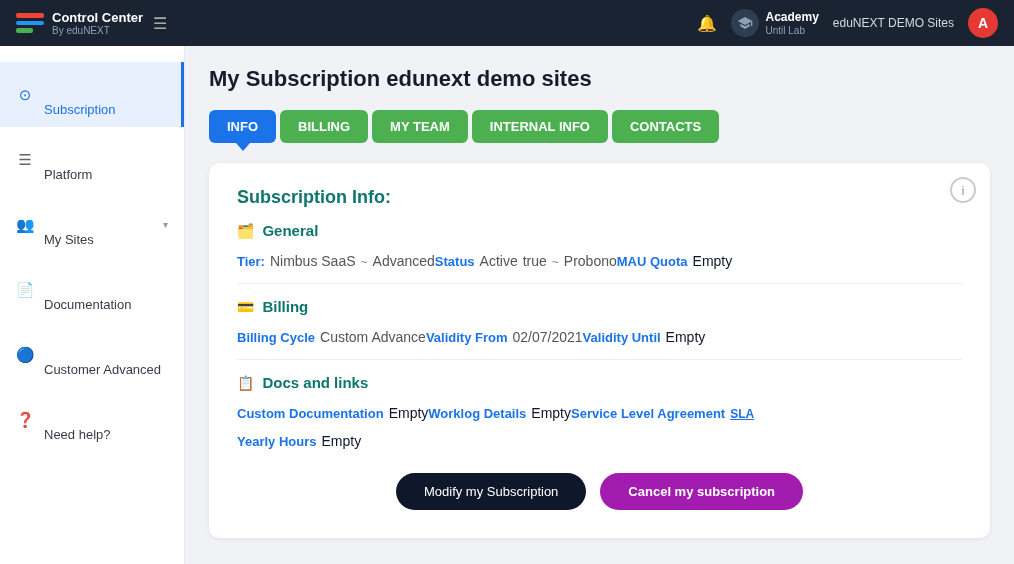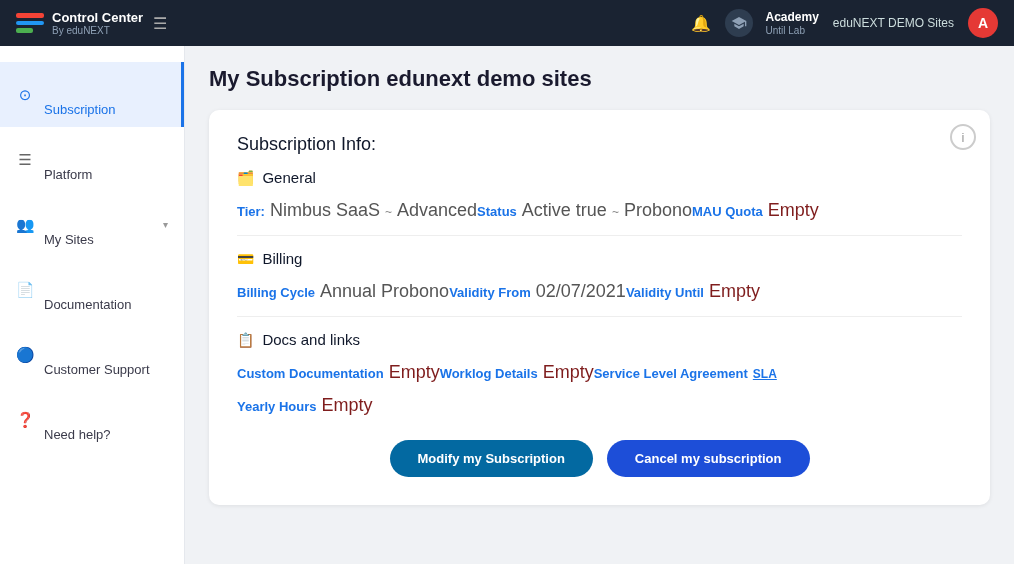--- a/index.html
+++ b/index.html
@@ -19,21 +19,21 @@
     .logo-icon { width: 28px; height: 20px; display: flex; flex-direction: column; gap: 3px; }
     .logo-icon span { display: block; height: 5px; border-radius: 2px; }
     .logo-icon span:nth-child(1) { background: #f44336; width: 100%; }
     .logo-icon span:nth-child(2) { background: #2196f3; width: 100%; }
     .logo-icon span:nth-child(3) { background: #4caf50; width: 60%; }
     .logo-text { color: #fff; font-size: 13px; font-weight: 600; line-height: 1.2; }
     .logo-sub { color: #8ea0b5; font-size: 10px; }
     .menu-icon { color: #aaa; font-size: 16px; cursor: pointer; }
     .top-nav-right { display: flex; align-items: center; gap: 14px; }
     .nav-bell { color: #aaa; font-size: 16px; }
-    .nav-academy { display: flex; align-items: center; gap: 12px; }
+    .nav-academy { display: flex; align-items: center; gap: 6px; }
     .nav-academy-icon { width: 28px; height: 28px; background: #2e3d50; border-radius: 50%; display: flex; align-items: center; justify-content: center; }
     .nav-academy-icon svg { fill: #8ea0b5; }
     .nav-academy-text { color: #fff; font-size: 12px; font-weight: 600; line-height: 1.2; }
     .nav-academy-sub { color: #8ea0b5; font-size: 10px; }
     .nav-sites { color: #cdd; font-size: 12px; }
     .nav-avatar { width: 30px; height: 30px; background: #e53935; border-radius: 50%; display: flex; align-items: center; justify-content: center; color: #fff; font-size: 14px; font-weight: 700; cursor: pointer; }
 
     
     .layout { display: flex; height: calc(564px - 46px); }
 
@@ -66,36 +66,36 @@
     }
     .tab.billing-tab { background: #4caf50; }
     .tab.myteam-tab { background: #4caf50; }
     .tab.internal-tab { background: #4caf50; }
     .tab.contacts-tab { background: #4caf50; }
 
     
     .card { background: #fff; border-radius: 10px; padding: 24px 28px 28px; position: relative; box-shadow: 0 1px 4px rgba(0,0,0,0.08); }
     .card-circle { position: absolute; top: 14px; right: 14px; width: 26px; height: 26px; border-radius: 50%; border: 2px solid #ccc; display: flex; align-items: center; justify-content: center; color: #999; font-size: 13px; cursor: pointer; }
 
-    .section-title { font-size: 18px; font-weight: 400; color: #0f172a; margin-bottom: 14px; display: flex; align-items: center; gap: 8px; }
+    .section-title { font-size: 18px; font-weight: 700; color: #0f766e; margin-bottom: 14px; display: flex; align-items: center; gap: 8px; }
 
     .info-row { display: flex; margin-bottom: 6px; flex-wrap: wrap; align-items: baseline; }
     .info-field { display: flex; align-items: baseline; gap: 5px; }
     .info-label { font-size: 13px; font-weight: 600; color: #1a73e8; }
-    .info-value { font-size: 18px; color: #555; }
-    .info-value.empty { color: #7f1d1d; font-style: normal; }
+    .info-value { font-size: 14px; color: #555; }
+    .info-value.empty { color: #0f172a; font-style: normal; }
 
     .section-divider { border: none; border-top: 1px solid #eee; margin: 14px 0; }
 
     .billing-section { margin-bottom: 6px; }
     .docs-section { margin-bottom: 12px; }
 
     .buttons-row { display: flex; gap: 14px; justify-content: center; margin-top: 24px; }
-    .btn-modify { background: #0369a1; color: #fff; border: none; border-radius: 20px; padding: 11px 28px; font-size: 13px; font-weight: 700; cursor: pointer; }
-    .btn-cancel { background: #1d4ed8; color: #fff; border: none; border-radius: 20px; padding: 11px 28px; font-size: 13px; font-weight: 600; cursor: pointer; }
+    .btn-modify { background: #0f172a; color: #fff; border: none; border-radius: 20px; padding: 11px 28px; font-size: 13px; font-weight: 400; cursor: pointer; }
+    .btn-cancel { background: #a21caf; color: #fff; border: none; border-radius: 20px; padding: 11px 28px; font-size: 13px; font-weight: 600; cursor: pointer; }
     .dash { color: #888; font-size: 12px; }
 
     .sla-link { color: #1a73e8; font-size: 12px; font-weight: 600; cursor: pointer; text-decoration: underline; }
   </style>
 </head>
 <body>
 
 <nav class="top-nav">
   <div class="top-nav-left">
     <div class="logo-block">
@@ -144,31 +144,38 @@
       <span class="si-icon">👥</span>
       <span class="si-label">My Sites</span>
       <span class="si-arrow">▾</span>
     </div>
     <div class="sidebar-item">
       <span class="si-icon">📄</span>
       <span class="si-label">Documentation</span>
     </div>
     <div class="sidebar-item">
       <span class="si-icon">🔵</span>
-      <span class="si-label">Customer Support</span>
+      <span class="si-label">Customer Advanced</span>
     </div>
     <div class="sidebar-item">
       <span class="si-icon">❓</span>
       <span class="si-label">Need help?</span>
     </div>
   </aside>
 
   <main class="main">
     <h1 class="page-title">My Subscription edunext demo sites</h1>
 
+    <div class="tabs">
+      <button class="tab active-tab">INFO</button>
+      <button class="tab billing-tab">BILLING</button>
+      <button class="tab myteam-tab">MY TEAM</button>
+      <button class="tab internal-tab">INTERNAL INFO</button>
+      <button class="tab contacts-tab">CONTACTS</button>
+    </div>
 
     <div class="card">
       <div class="card-circle">i</div>
 
       <h2 class="section-title">Subscription Info:</h2>
 
       <div>
         <div class="section-title" style="font-size:15px;">
           <span style="font-size:14px;">🗂️</span>
           <span>General</span>
@@ -197,21 +204,21 @@
       <hr class="section-divider">
 
       <div class="billing-section">
         <div class="section-title" style="font-size:15px;">
           <span style="font-size:14px;">💳</span>
           <span>Billing</span>
         </div>
         <div class="info-row">
           <div class="info-field">
             <span class="info-label">Billing Cycle</span>
-            <span class="info-value">Annual Probono</span>
+            <span class="info-value">Custom Advance</span>
           </div>
           <div class="info-field">
             <span class="info-label">Validity From</span>
             <span class="info-value">02/07/2021</span>
           </div>
           <div class="info-field">
             <span class="info-label">Validity Until</span>
             <span class="info-value empty">Empty</span>
           </div>
         </div>

